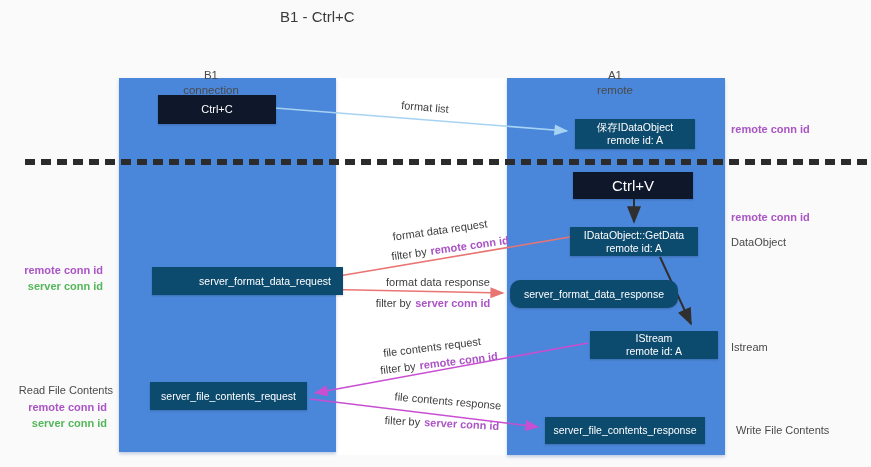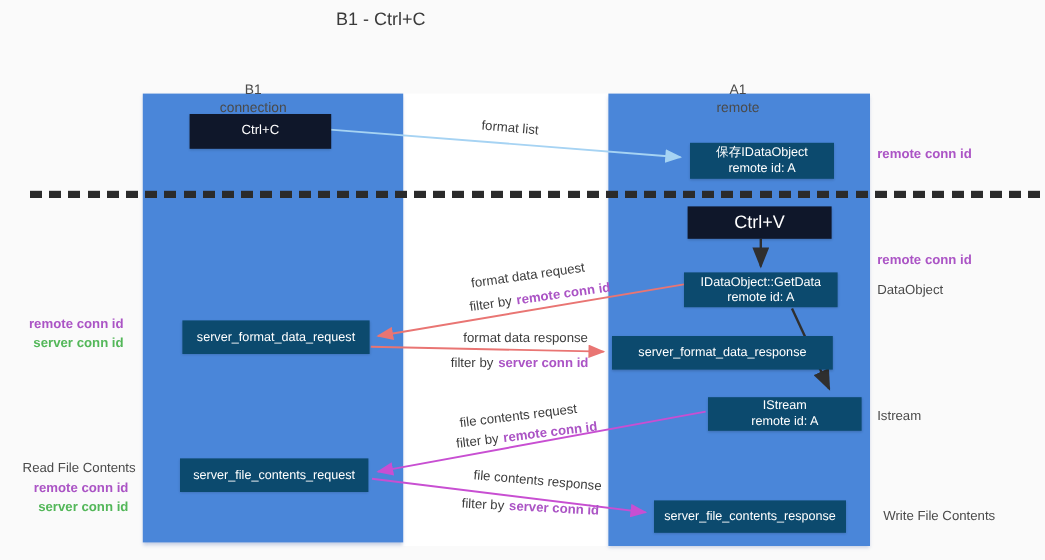--- a/index.html
+++ b/index.html
@@ -100,25 +100,25 @@
 
   <div class="node green" style="left:573px;top:172px;width:120px;height:27px;font-size:15px;">
     <div>Ctrl+V</div>
   </div>
 
   <div class="node orange" style="left:570px;top:227px;width:128px;height:29px;">
     <div>IDataObject::GetData</div>
     <div>remote id: A</div>
   </div>
 
-  <div class="node orange" style="left:152px;top:267px;width:156px;height:28px;">
+  <div class="node orange" style="left:152px;top:267px;width:156px;height:28px;padding-left:35px;">
     <div>server_format_data_request</div>
   </div>
 
-  <div class="node orange" style="left:510px;top:280px;width:184px;height:28px;">
+  <div class="node orange" style="left:510px;top:280px;width:168px;height:28px;border-radius:10px;">
     <div>server_format_data_response</div>
   </div>
 
   <div class="node orange" style="left:590px;top:331px;width:128px;height:28px;">
     <div>IStream</div>
     <div>remote id: A</div>
   </div>
 
   <div class="node orange" style="left:150px;top:382px;width:157px;height:28px;">
     <div>server_file_contents_request</div>

